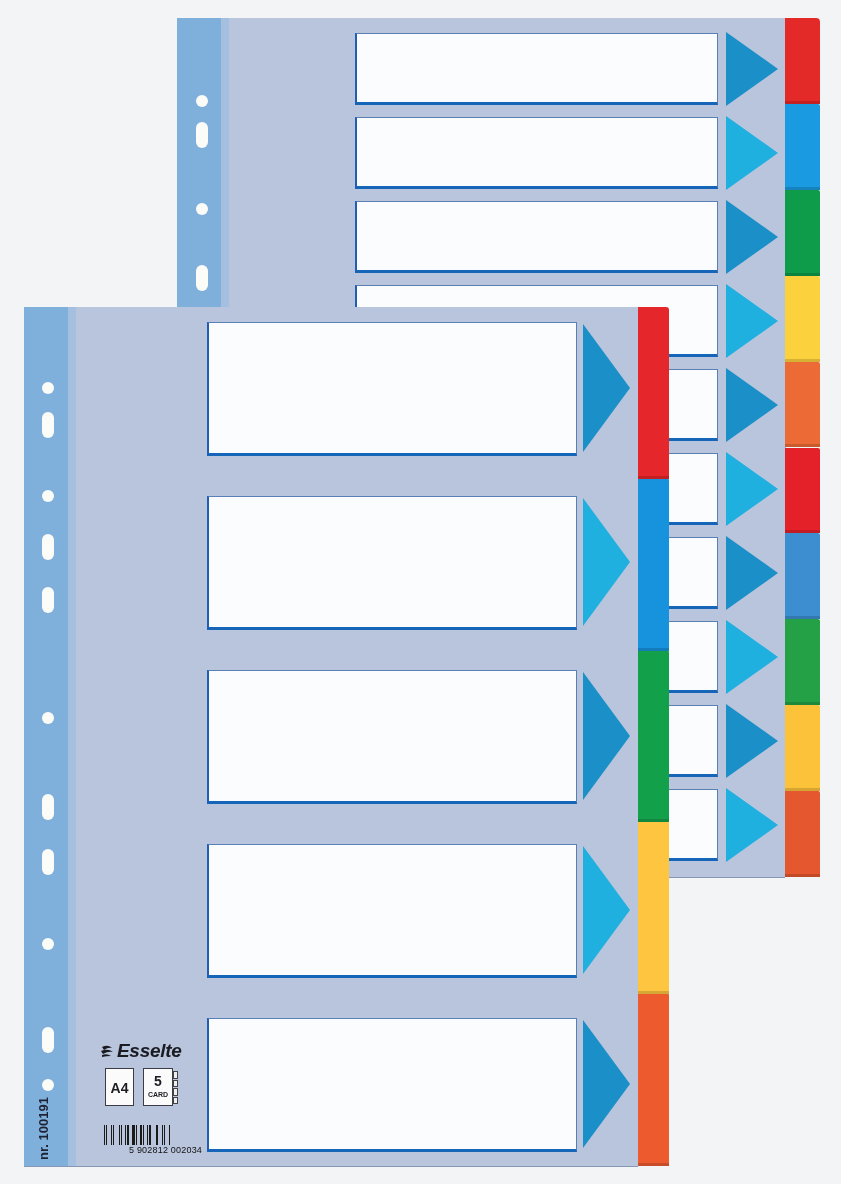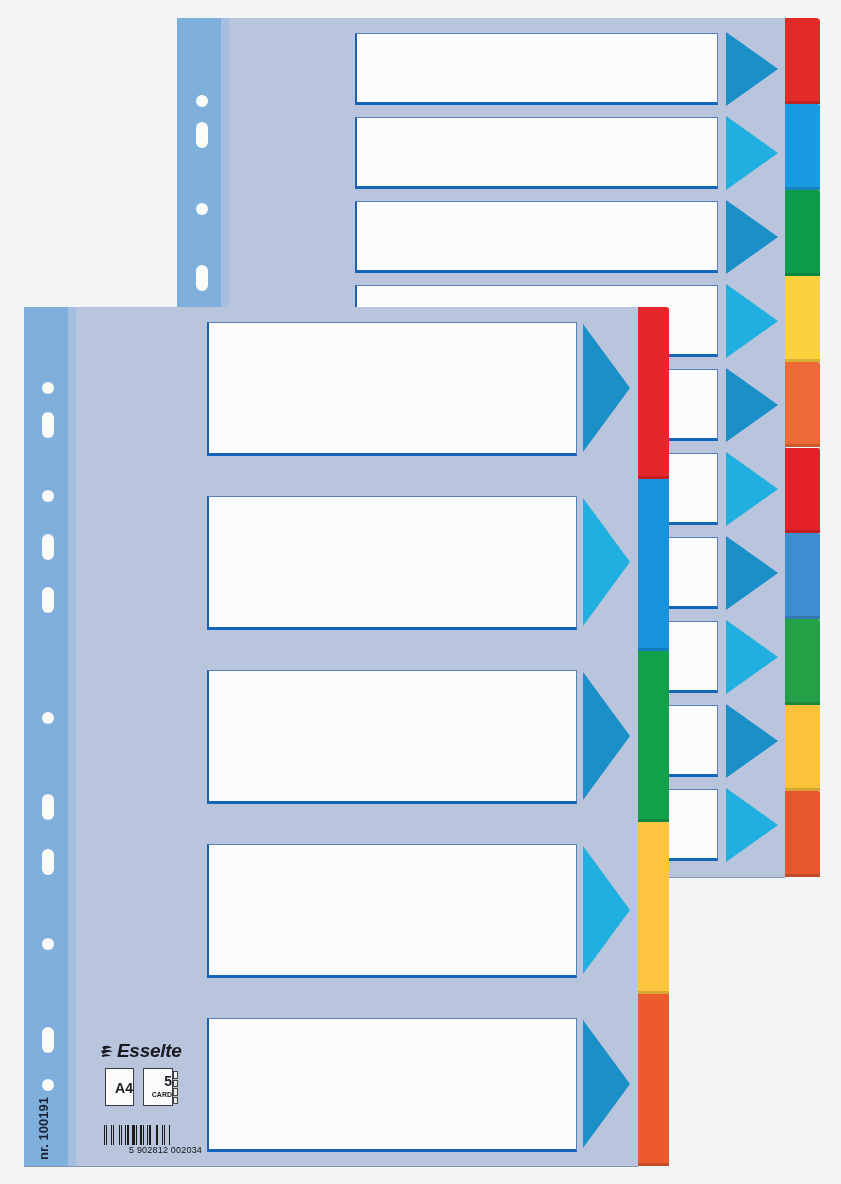--- a/index.html
+++ b/index.html
@@ -32,21 +32,21 @@
     background: rgba(0,0,0,0.15);
   }
   .logo {
     position: absolute; left: 100px; top: 1040px; font-weight: bold; font-style: italic;
     font-size: 19px; color: #1b1b22; letter-spacing: -0.3px;
     display: flex; align-items: center; gap: 3px;
   }
   .logo-mark { width: 14px; height: 14px; position: relative; }
   .pack-box {
     position: absolute; background: #fbfbfb; border: 1px solid #3c3c44;
-    box-sizing: border-box; text-align: right; font-weight: bold; color: #1c1c22;
+    box-sizing: border-box; text-align: center; font-weight: bold; color: #1c1c22;
   }
   .nr {
     position: absolute; left: 36px; top: 1160px; transform-origin: left top;
     transform: rotate(-90deg); font-weight: bold; font-size: 13px; color: #1d2233;
     white-space: nowrap;
   }
   .barcode { position: absolute; left: 104px; top: 1125px; width: 66px; height: 28px; display: flex; gap: 1px; align-items: stretch; }
   .barcode span { background: #1a1a1a; display: block; }
   .bc-num { position: absolute; left: 101px; top: 1145px; font-size: 9px; color: #111; letter-spacing: 0.2px; background: #b9c5dc; padding-left: 28px; }
 </style>

